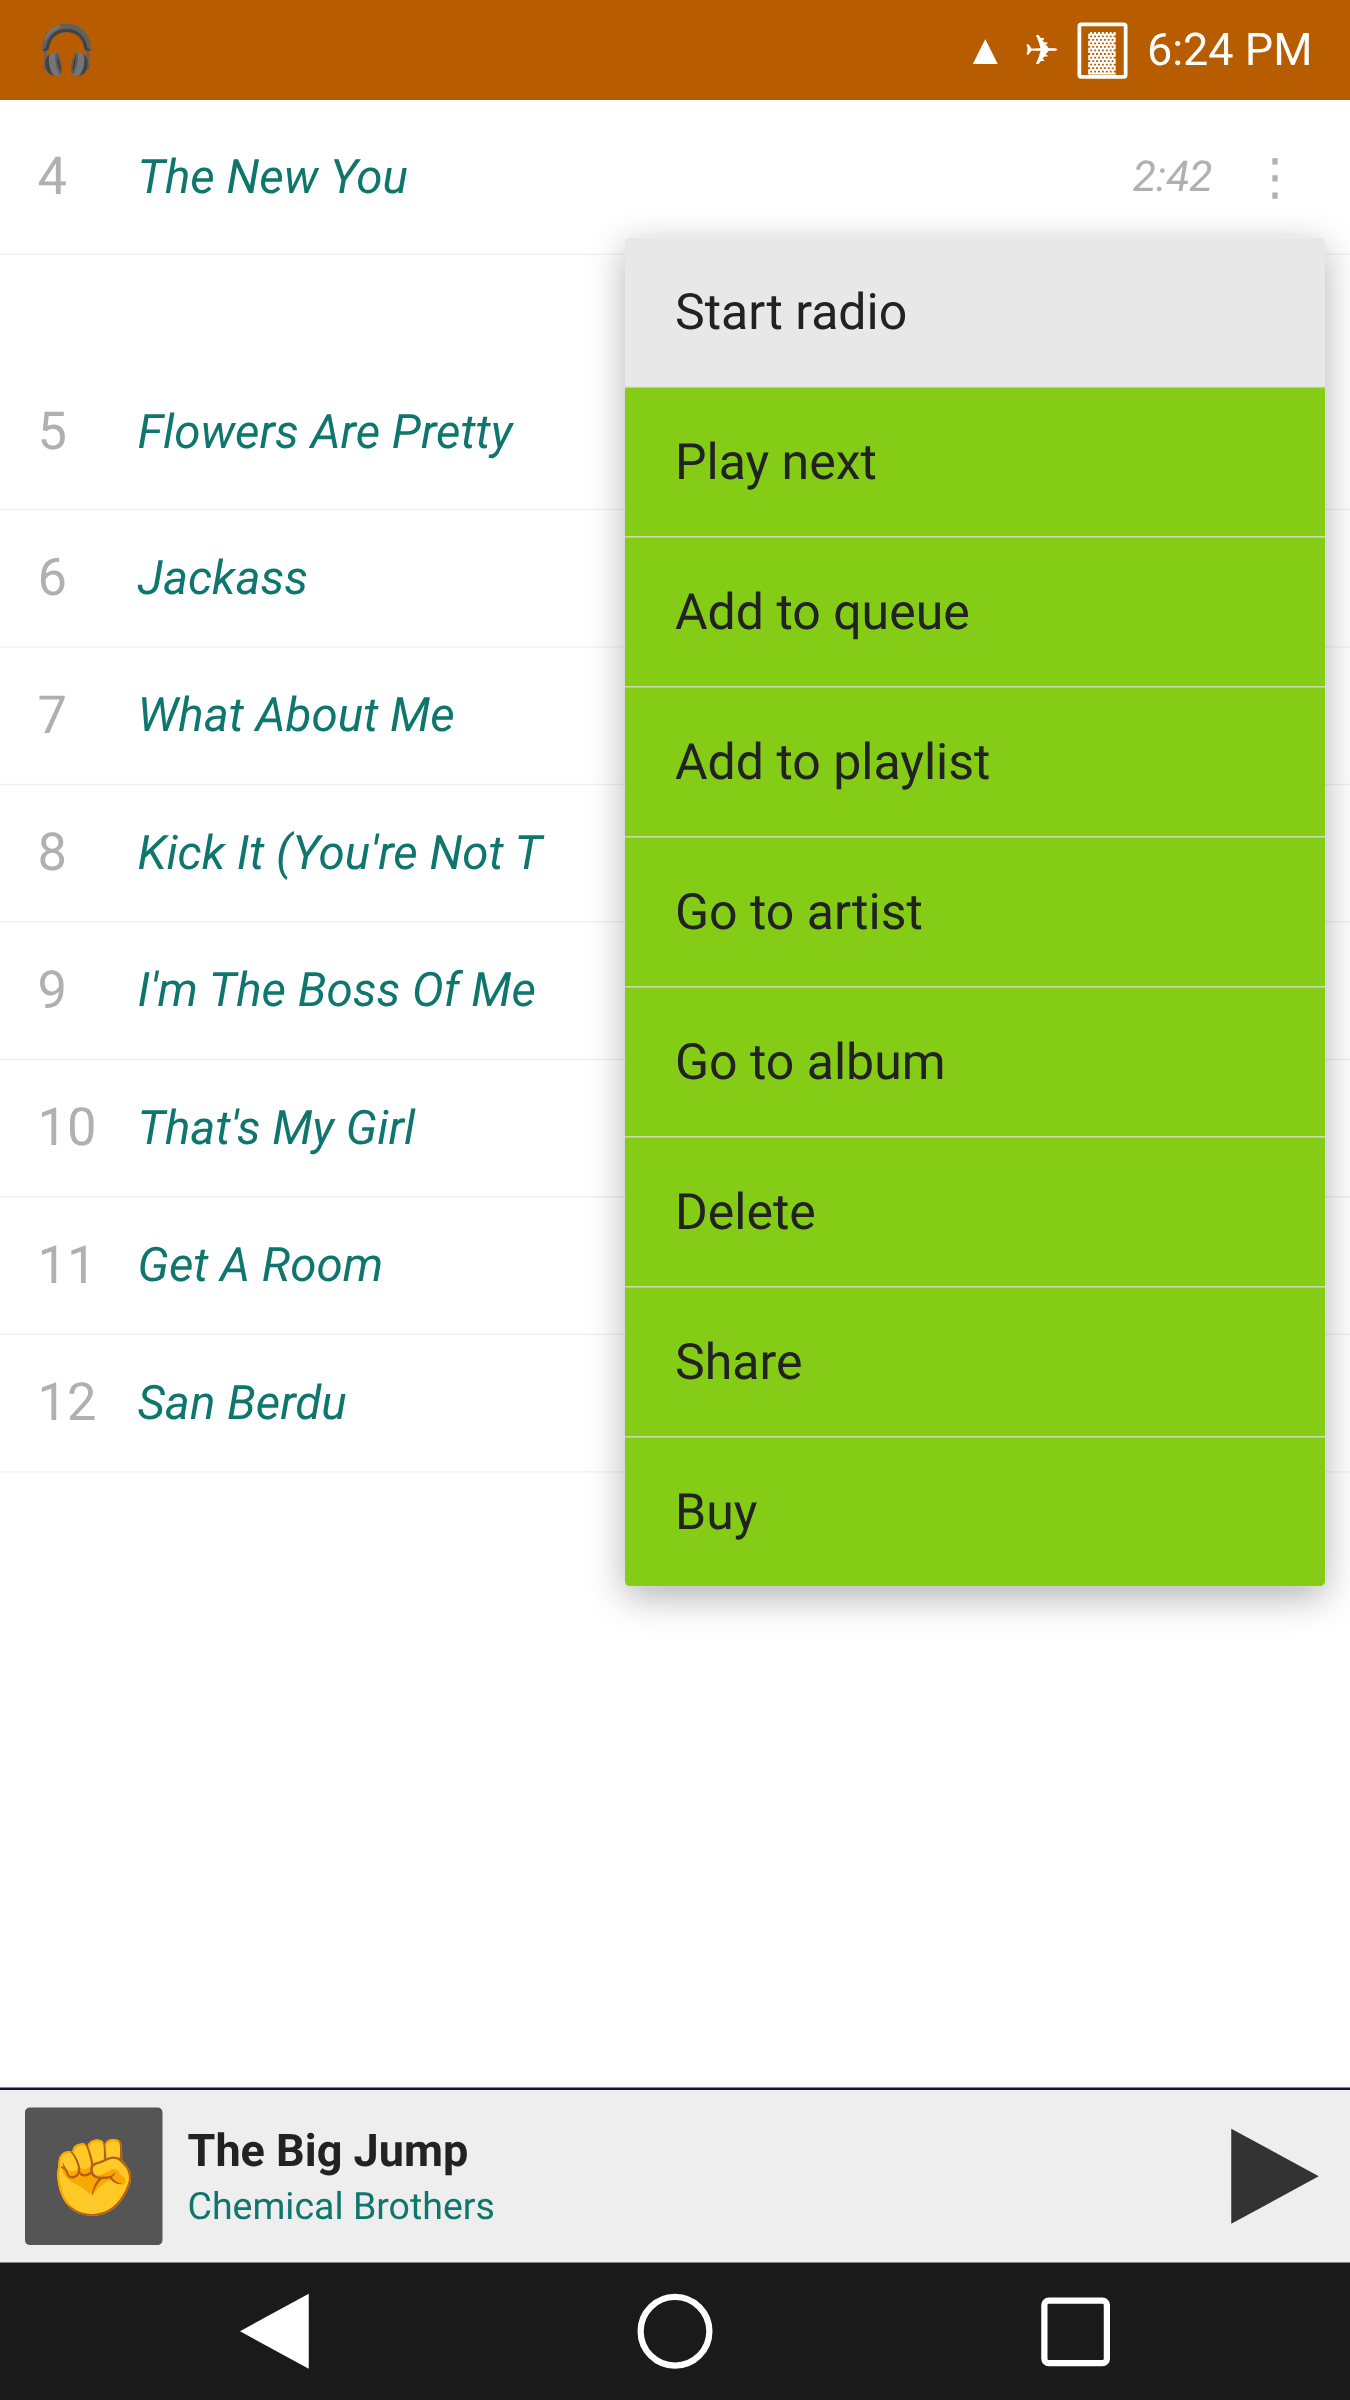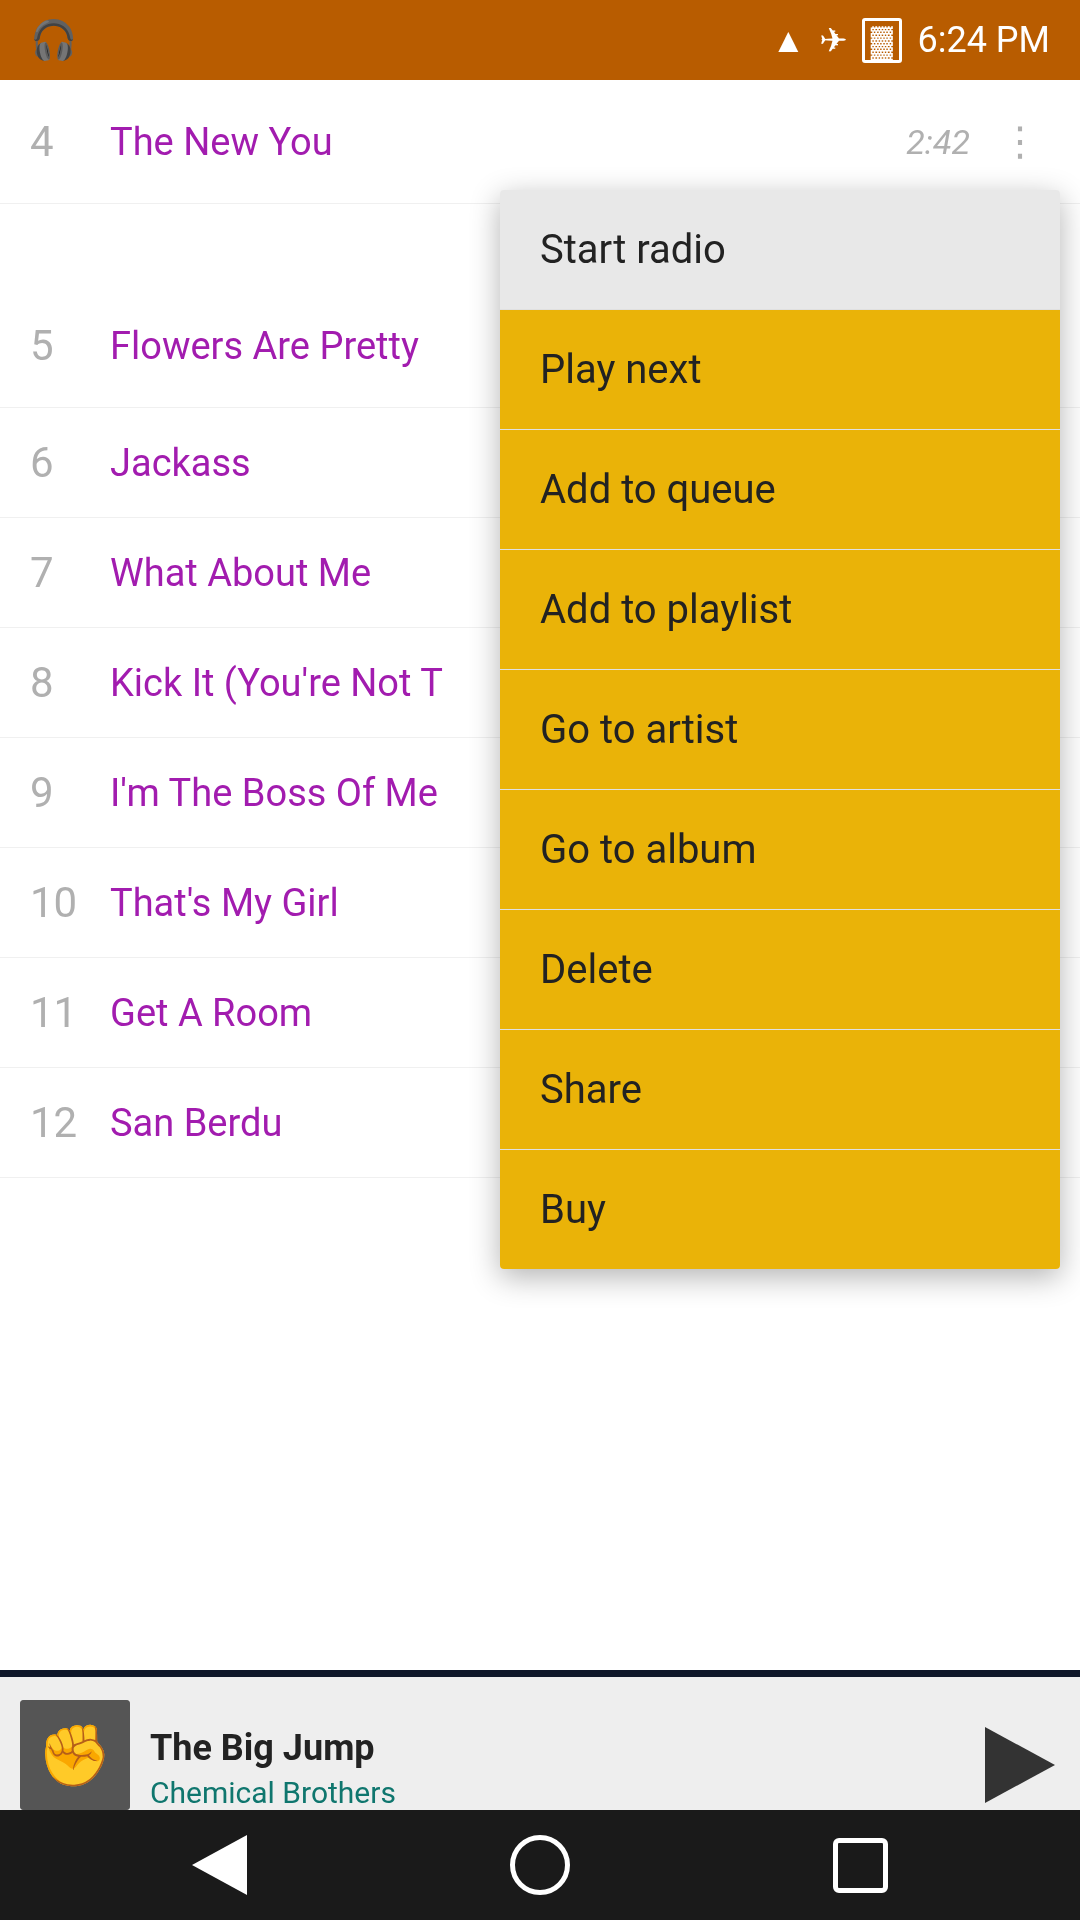--- a/index.html
+++ b/index.html
@@ -69,22 +69,23 @@
       width: 80px;
       font-size: 42px;
       color: #b0b0b0;
       font-weight: normal;
       flex-shrink: 0;
     }
 
     .track-title {
       flex: 1;
       font-size: 38px;
-      color: #a21caf;
+      color: #0f766e;
       font-weight: normal;
+      font-style: italic;
     }
 
     .track-duration {
       font-size: 34px;
       color: #b0b0b0;
       margin-right: 20px;
       font-style: italic;
     }
 
     .more-icon {
@@ -117,43 +118,43 @@
       z-index: 20;
       overflow: hidden;
     }
 
     .menu-item {
       padding: 36px 40px;
       font-size: 40px;
       color: #222222;
       border-bottom: 1px solid #e0e0e0;
       cursor: pointer;
-      background: #eab308;
+      background: #84cc16;
     }
 
     .menu-item:first-child {
       background: #e8e8e8;
     }
 
     .menu-item:last-child {
       border-bottom: none;
     }
 
     
     .now-playing {
       position: absolute;
       bottom: 110px;
       left: 0;
       width: 1080px;
       height: 140px;
       background: #eeeeee;
       display: flex;
-      align-items: flex-end;
+      align-items: center;
       padding: 0 20px;
-      border-top: 7px solid #0f172a;
+      border-top: 2px solid #0f172a;
     }
 
     .album-art {
       width: 110px;
       height: 110px;
       background: #888;
       border-radius: 4px;
       flex-shrink: 0;
       display: flex;
       align-items: center;

